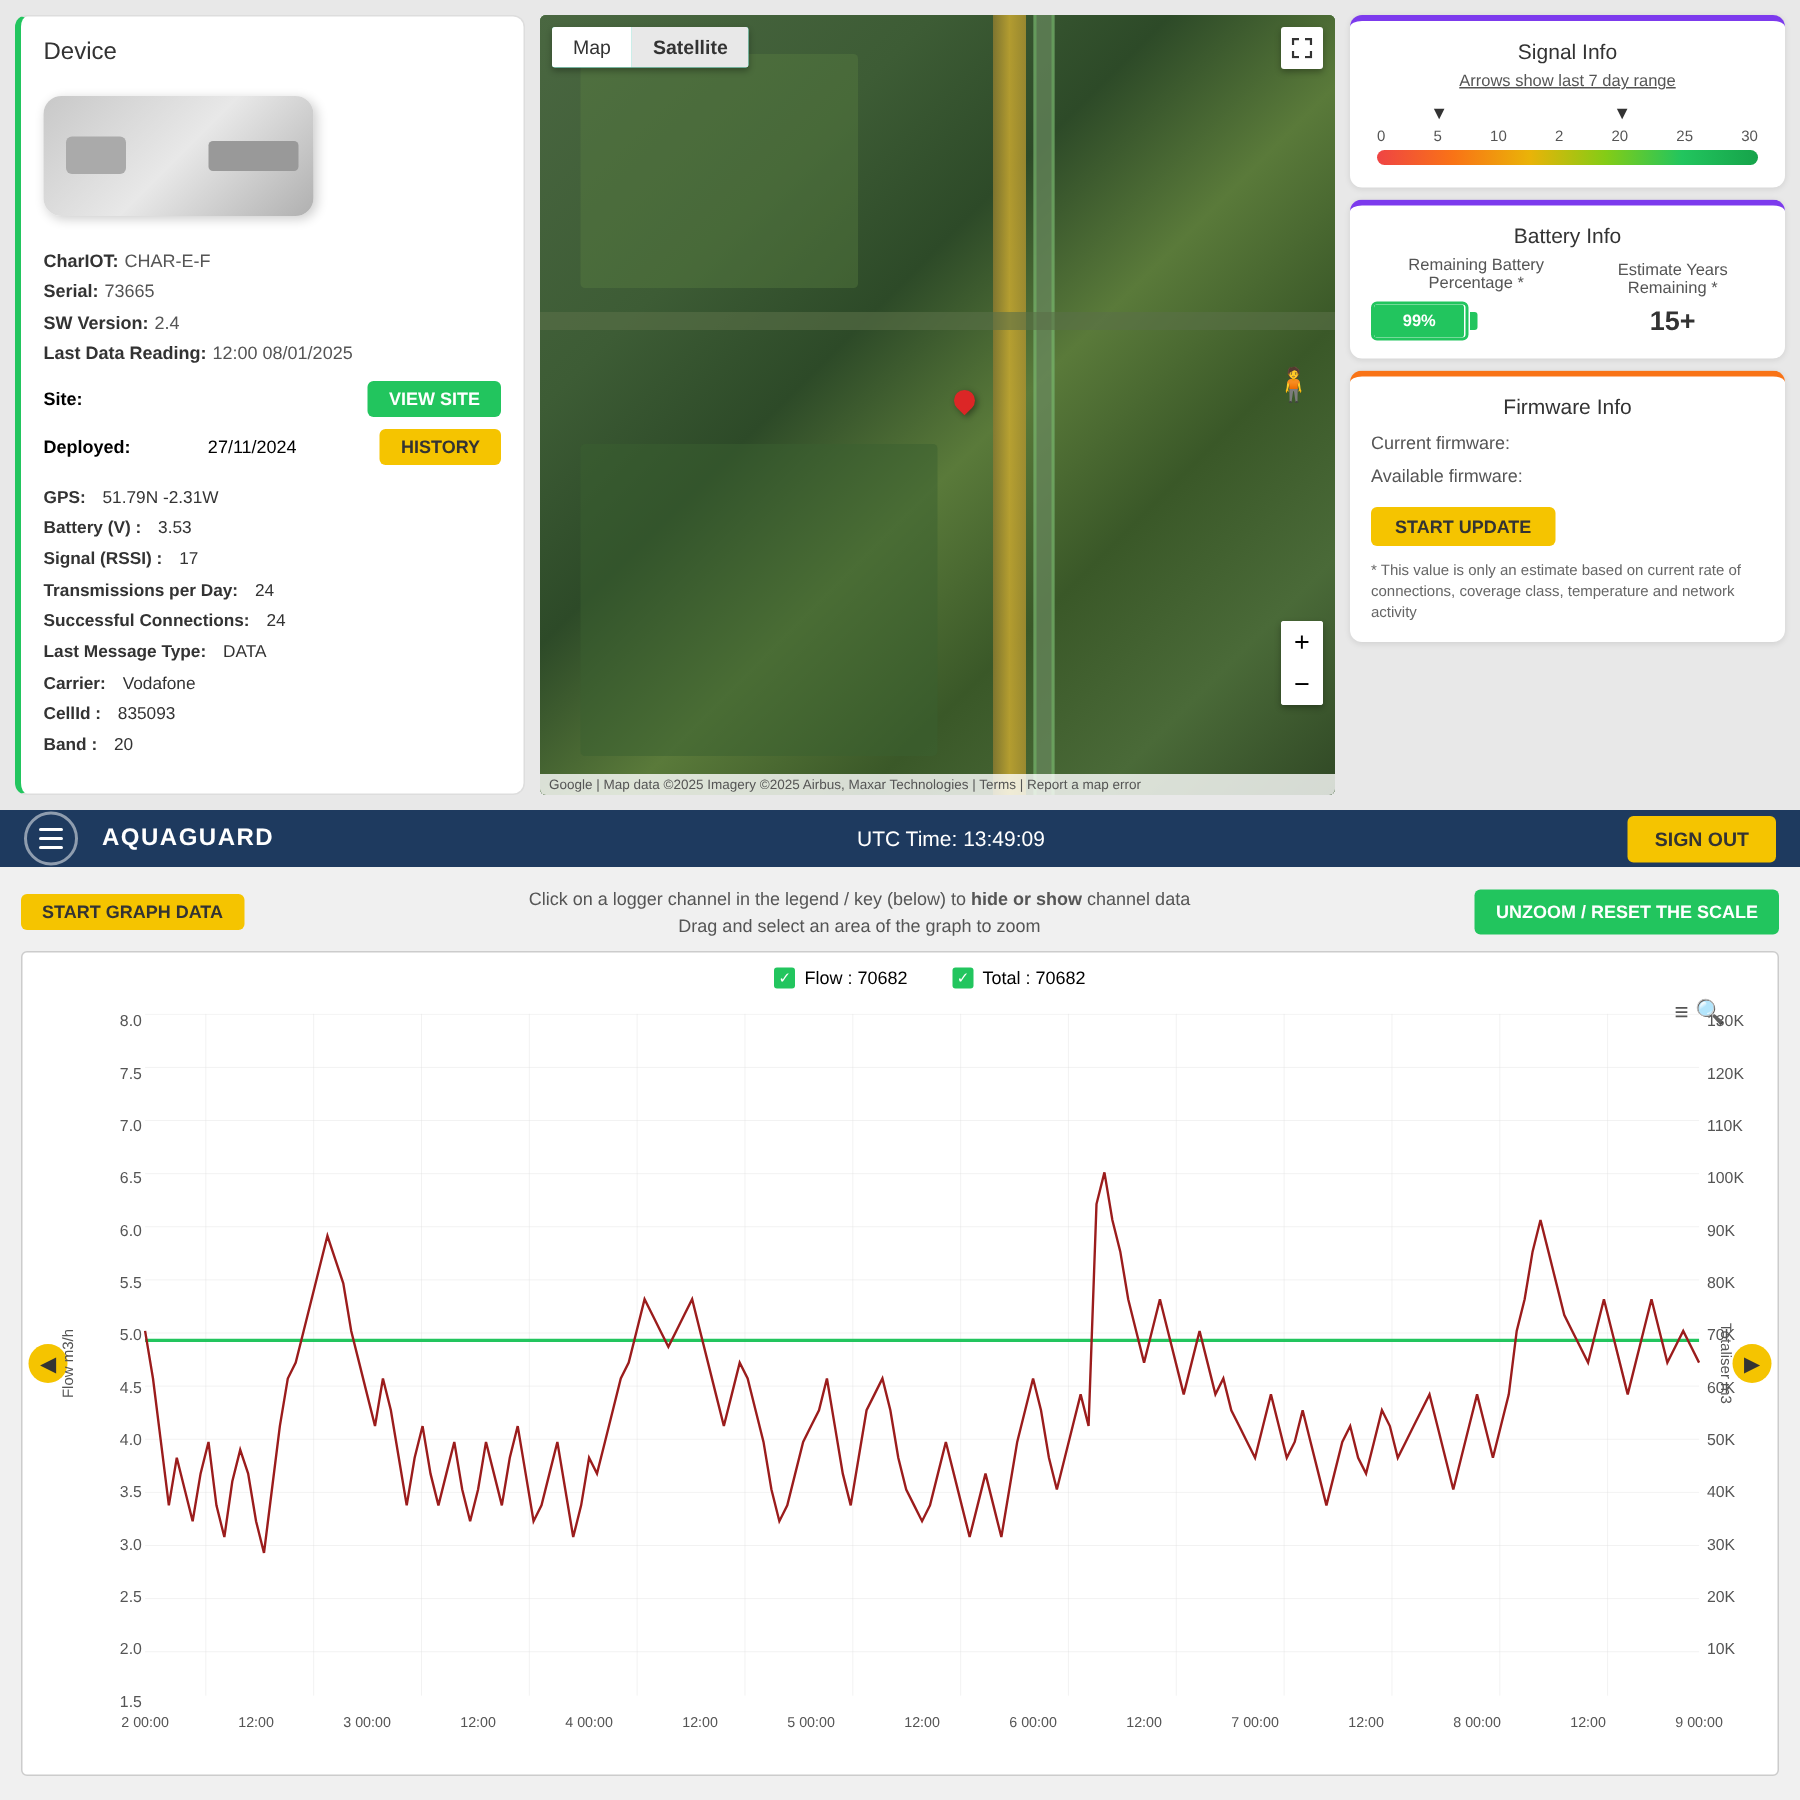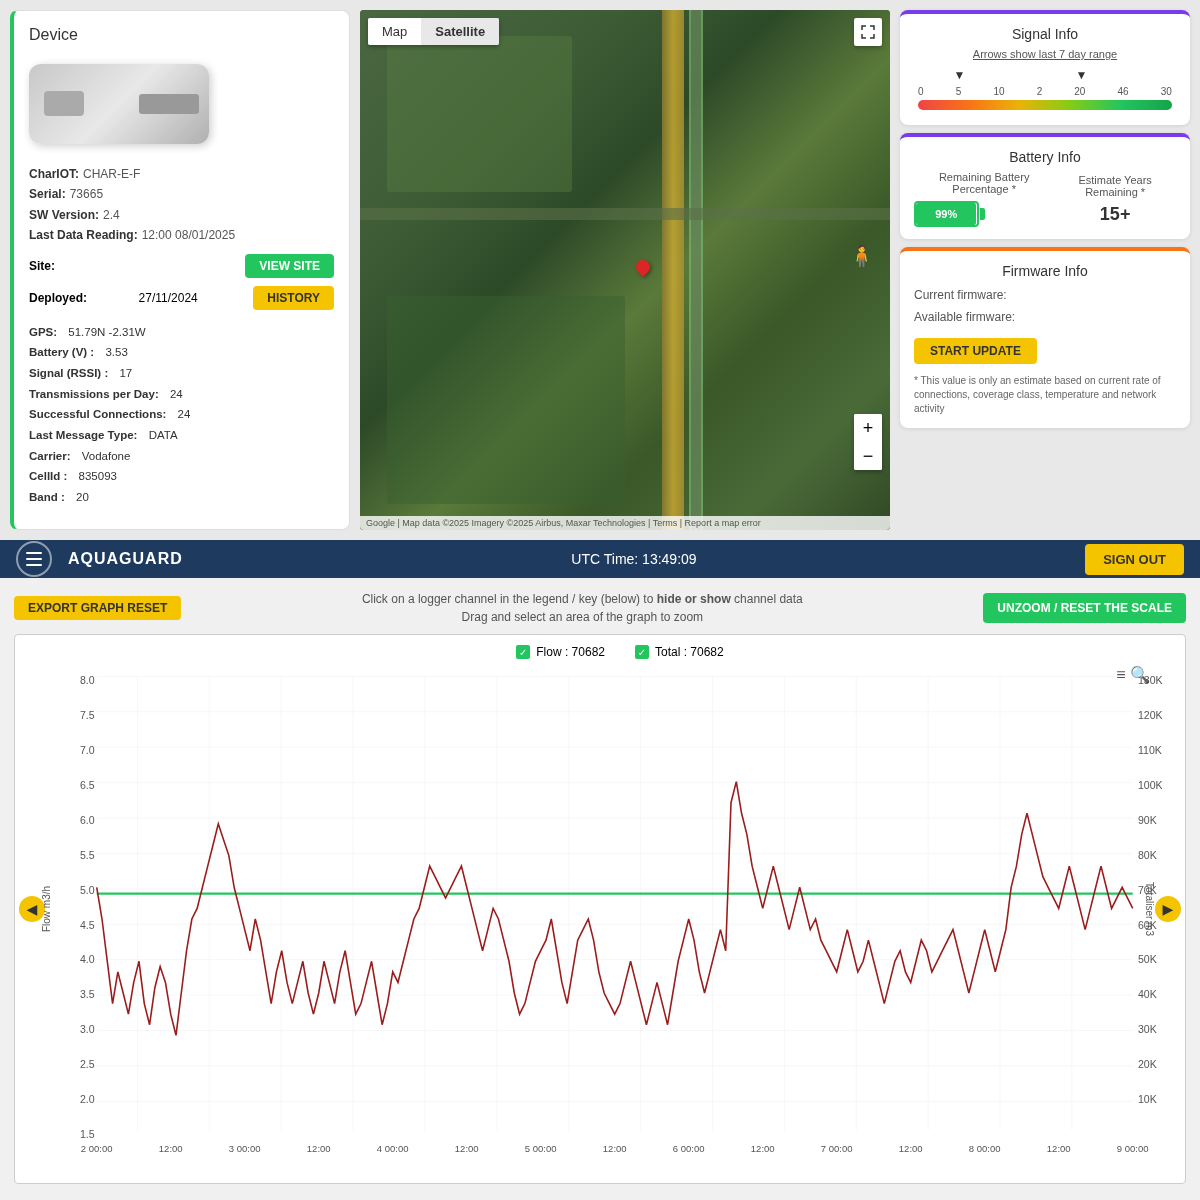--- a/index.html
+++ b/index.html
@@ -602,21 +602,21 @@
         <div style="position:relative;height:16px;">
           <span style="position:absolute;left:14%;font-size:12px;color:#333;">▼</span>
           <span style="position:absolute;left:62%;font-size:12px;color:#333;">▼</span>
         </div>
         <div class="signal-nums">
           <span>0</span>
             <span>5</span>
             <span>10</span>
             <span>2</span>
             <span>20</span>
-            <span>46</span>
+            <span>25</span>
             <span>30</span>
         </div>
         <div class="signal-bar"></div>
       </div>
     </div>
 
     <div class="battery-panel">
       <div class="panel-title">Battery Info</div>
       <div class="battery-content">
         <div class="battery-col">
@@ -655,21 +655,21 @@
       <div class="hamburger-line"></div>
       <div class="hamburger-line"></div>
     </div>
     <span class="nav-title">AQUAGUARD</span>
     <span class="nav-time">UTC Time: 13:49:09</span>
     <button class="btn-signout">SIGN OUT</button>
   </div>
 
   <div class="graph-section">
     <div class="graph-toolbar">
-      <button class="btn-yellow">EXPORT GRAPH RESET</button>
+      <button class="btn-yellow">START GRAPH DATA</button>
       <div class="graph-hint">
         <div>Click on a logger channel in the legend / key (below) to <strong>hide or show</strong> channel data</div>
         <div>Drag and select an area of the graph to zoom</div>
       </div>
       <button class="btn-unzoom">UNZOOM / RESET THE SCALE</button>
     </div>
 
     <div class="graph-container">
       
       <div class="graph-legend">

